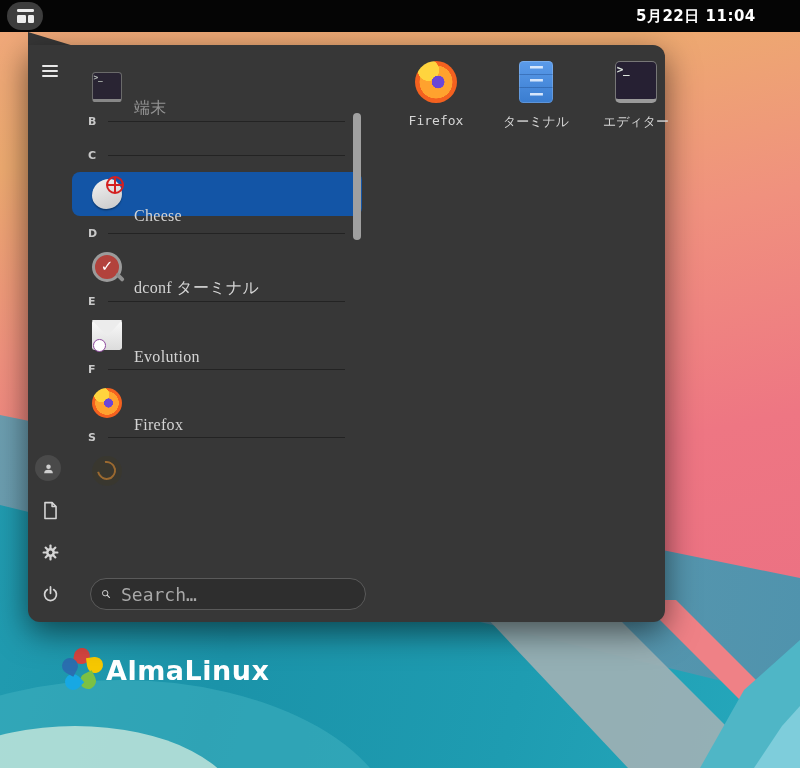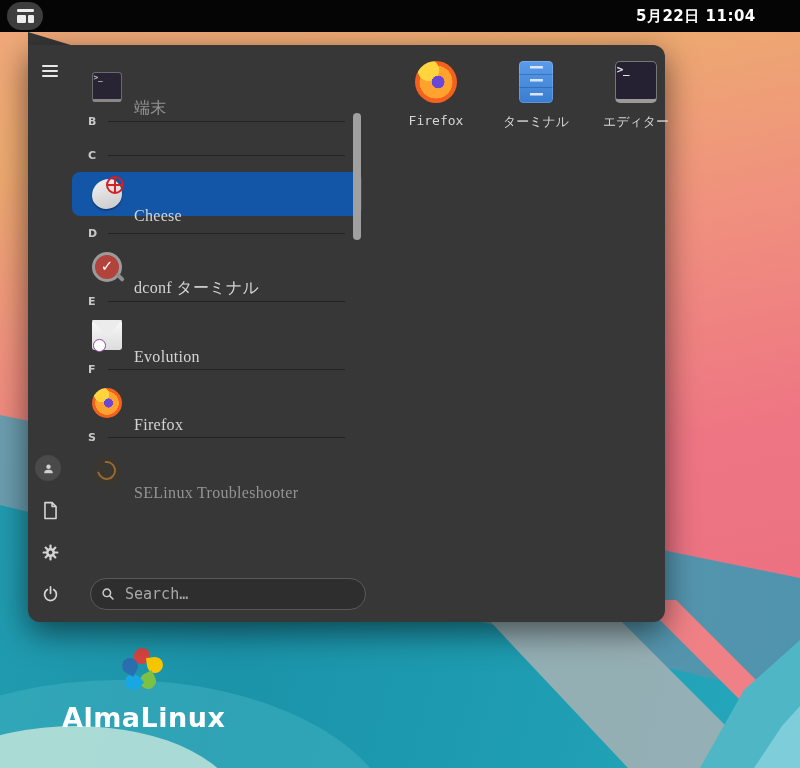--- a/index.html
+++ b/index.html
@@ -21,21 +21,21 @@
   .wp-gray-stripe{position:absolute;inset:0;background:#9bb0b4;opacity:.95;
     clip-path:polygon(470px 600px,600px 600px,768px 768px,628px 768px);}
   .wp-coral-stripe{position:absolute;inset:0;background:#ef8186;
     clip-path:polygon(640px 600px,676px 600px,800px 724px,800px 760px);}
   .wp-fan1{position:absolute;inset:0;background:#4fb6c6;
     clip-path:polygon(744px 690px,800px 640px,800px 768px,700px 768px);}
   .wp-fan2{position:absolute;inset:0;background:#7ecddb;
     clip-path:polygon(782px 726px,800px 706px,800px 768px,754px 768px);}
 
   
-  .alma{position:absolute;left:62px;top:648px;display:flex;align-items:center;gap:10px;flex-direction:column;}
+  .alma{position:absolute;left:62px;top:648px;display:flex;align-items:center;}
   .alma-mark{position:relative;width:44px;height:44px;}
   .alma-mark span{position:absolute;width:16px;height:16px;border-radius:50% 50% 50% 0;}
   .p1{left:12px;top:0;background:#d64541;transform:rotate(10deg);}
   .p2{left:25px;top:9px;background:#f7c800;transform:rotate(82deg);}
   .p3{left:18px;top:25px;background:#7cc144;transform:rotate(154deg);}
   .p4{left:3px;top:26px;background:#17a8e3;transform:rotate(226deg);}
   .p5{left:0;top:10px;background:#2a6fb0;transform:rotate(298deg);}
   .alma-text{color:#fff;font-size:27px;font-weight:bold;letter-spacing:.5px;}
 
   
@@ -81,21 +81,21 @@
   .row.dim .icon{opacity:.8;}
   .sec{height:34px;display:flex;align-items:center;gap:10px;padding:0 17px 0 16px;}
   .sec .letter{font-size:11px;font-weight:bold;color:#c8c8c8;width:10px;}
   .sec .line{flex:1;height:1px;background:#232323;}
   .scroll-thumb{position:absolute;left:281px;top:68px;width:8px;height:127px;background:#a0a0a0;
     border-radius:4px;cursor:pointer;}
 
   .searchbar{position:absolute;left:18px;bottom:12px;width:254px;height:30px;background:#2e2e2e;
     border:1px solid #5a5a5a;border-radius:16px;display:flex;align-items:center;padding:0 10px;gap:8px;}
   .searchbar input{flex:1;background:transparent;border:none;outline:none;color:#5eead4;
-    font-family:"DejaVu Sans Mono","DejaVu Sans",sans-serif;font-size:15px;}
+    font-family:"DejaVu Sans Mono","DejaVu Sans",sans-serif;font-size:18px;}
   .searchbar input::placeholder{color:#a8a8a8;}
 
   
   .pin-col{position:absolute;left:340px;top:14px;right:12px;}
   .pin-title{margin:4px 0 12px 28px;font-size:13px;color:#e2e2e2;}
   .pin-grid{margin-left:18px;display:grid;grid-template-columns:repeat(3,100px);grid-auto-rows:98px;}
   .pin-cell{display:flex;flex-direction:column;align-items:center;justify-content:flex-start;
     padding-top:2px;gap:10px;cursor:pointer;border-radius:8px;}
   .pin-cell .lbl{font-family:"DejaVu Sans Mono","DejaVu Sans",sans-serif;font-size:13px;
     color:#d6d6d6;white-space:nowrap;}
@@ -278,21 +278,20 @@
         <div class="row">
           <span class="icon icon-firefox"></span>
           <span class="lbl">Firefox</span>
         </div>
         <div class="sec">
           <span class="letter">S</span>
             <span class="line"></span>
         </div>
         <div class="row dim">
           <span class="icon icon-selinux"></span>
-          <span class="lbl">SELinux Troubleshooter</span>
         </div>
       </div>
       <div class="scroll-thumb"></div>
       <div class="searchbar">
         <svg width="14" height="14" viewBox="0 0 24 24">
           <circle cx="10" cy="10" r="6.5" fill="none" stroke="#cfcfcf" stroke-width="2.4"></circle>
           <line x1="15" y1="15" x2="20.5" y2="20.5" stroke="#cfcfcf" stroke-width="2.6" stroke-linecap="round"></line>
         </svg>
         <input type="text" placeholder="Search…" style="">
       </div>

